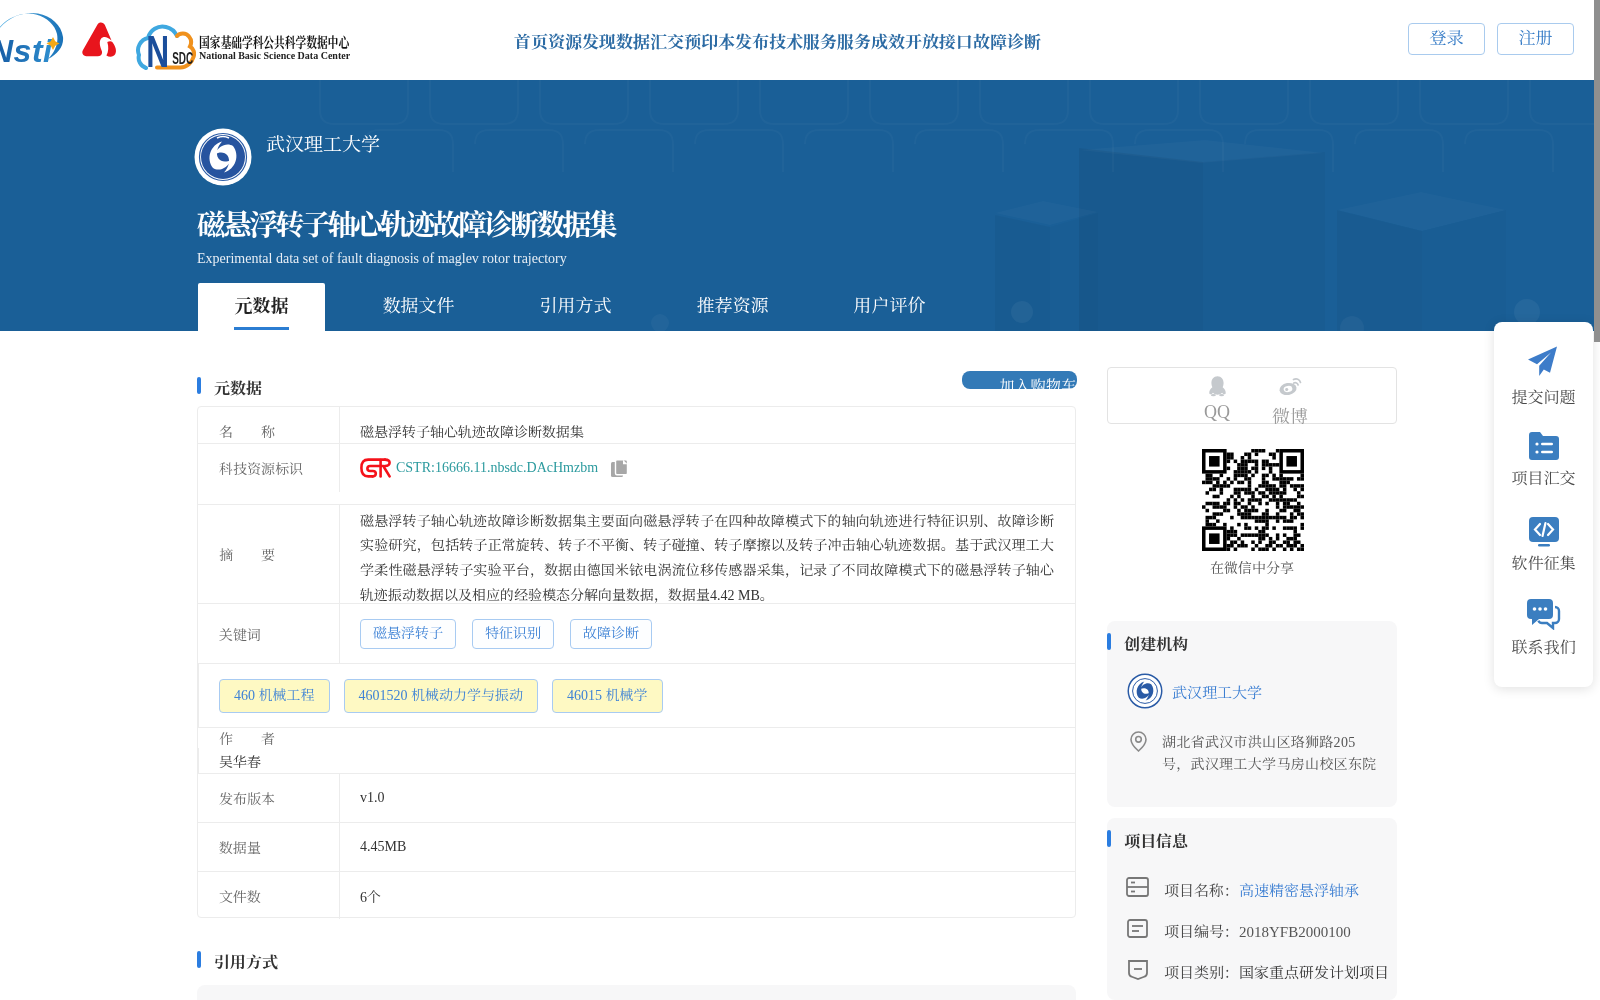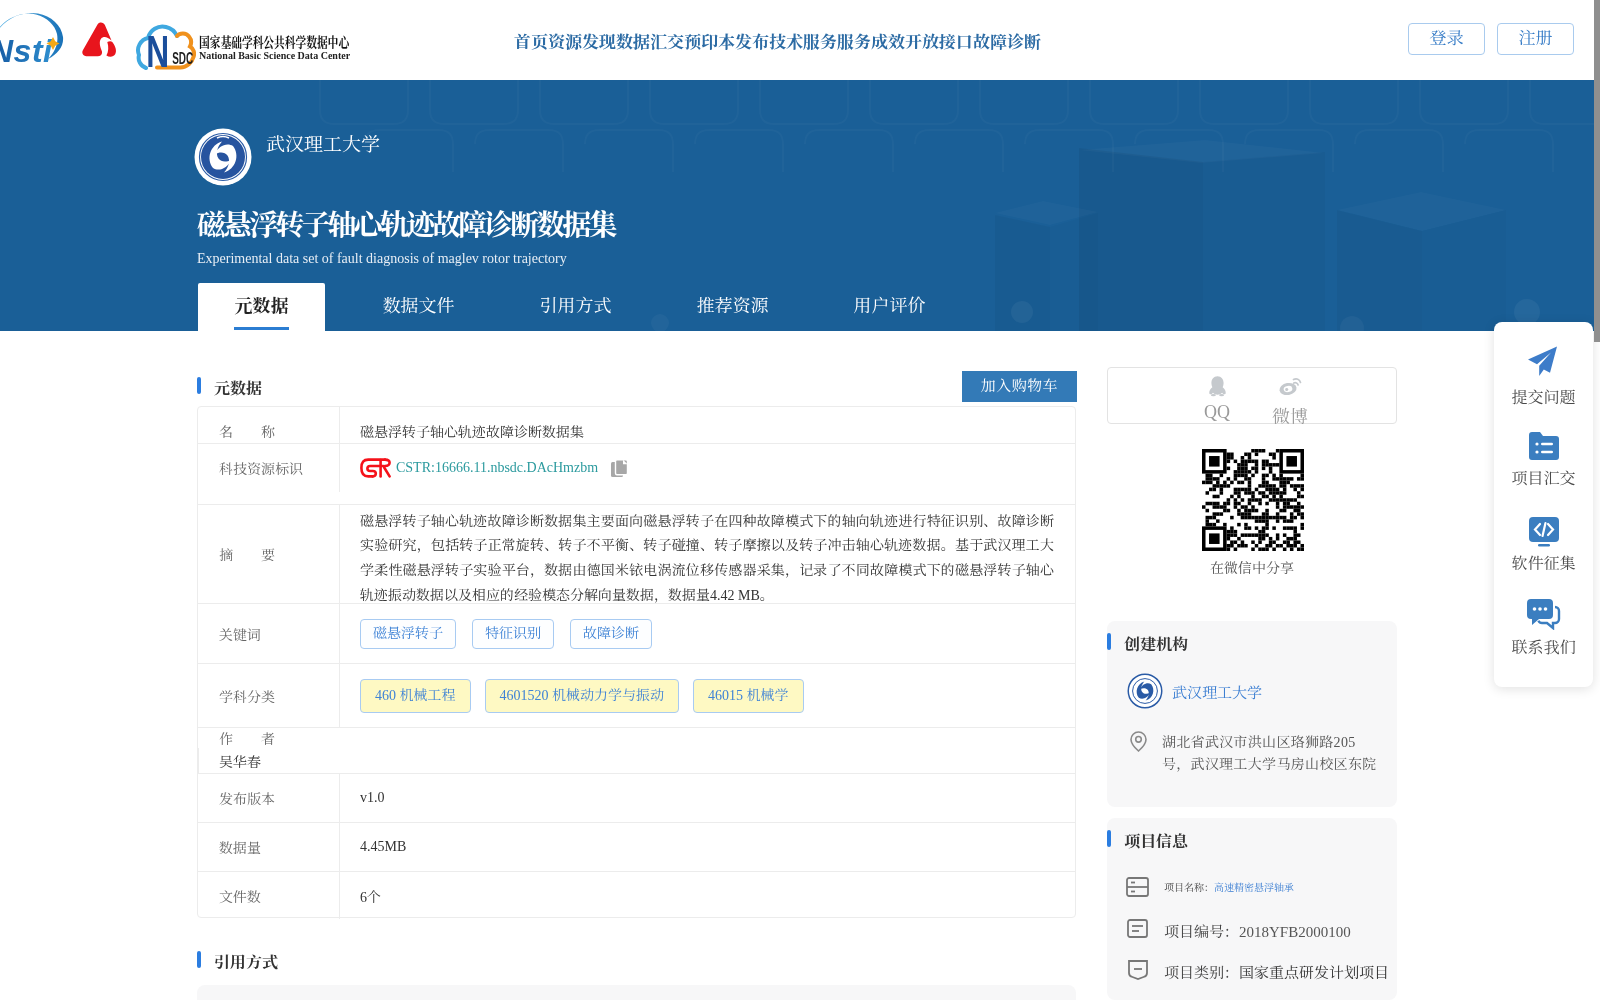--- a/index.html
+++ b/index.html
@@ -37,22 +37,22 @@
 #mtable{position:absolute;left:197px;top:406px;width:879px;height:512px;
  border:1px solid #ececec;border-radius:4px;background:#fff}
 .trow{position:absolute;left:0;width:877px;border-top:1px solid #ececec;display:flex}
 .trow.first{border-top:none}
 .tlabel{width:141px;color:#666;font-size:14px;padding-left:21px;display:flex;align-items:center;flex:none}
 .tval{border-left:1px solid #ececec;flex:1;color:#333;font-size:14px;padding-left:20px;display:flex;align-items:center}
 .kwtag{display:inline-block;height:30px;line-height:28px;padding:0 12px;border:1px solid #a8cbf2;border-radius:4px;
  color:#3f83d6;font-size:14px;margin-right:16px;background:#fdfeff}
 .sjtag{display:inline-block;height:34px;line-height:32px;padding:0 14px;border:1px solid #a8cbf2;border-radius:4px;
  color:#3f83d6;font-size:14px;margin-right:14px;background:#fef9c3}
-#cartbtn{position:absolute;left:962px;top:371px;width:115px;height:31px;background:#337ab7;border-radius:0;
- color:#fff;font-size:15px;text-align:center;line-height:31px;letter-spacing:0.5px}
+#cartbtn{position:absolute;left:962px;top:371px;width:115px;height:18px;background:#337ab7;border-radius:8px;
+ color:#fff;font-size:15px;text-align:right;line-height:31px;letter-spacing:0.5px}
 
 
 #sharebox{position:absolute;left:1107px;top:367px;width:290px;height:57px;border:1px solid #e3e3e3;border-radius:4px}
 .shitem{position:absolute;top:7px;width:60px;text-align:center;color:#9a9a9a;font-size:18px}
 #qrcode{position:absolute;left:1202px;top:449px}
 #qrcap{position:absolute;left:1107px;top:557px;width:290px;text-align:center;font-size:14px;color:#555}
 .sidebox{position:absolute;left:1107px;width:290px;background:#f7f7f8;border-radius:8px}
 
 
 #float{position:absolute;left:1494px;top:322px;width:99px;height:365px;background:#fff;border-radius:8px;
@@ -219,21 +219,20 @@
       </div>
       <div class="trow" style="top: 196px; height: 60px;">
         <div class="tlabel">关键词</div>
         <div class="tval">
           <span class="kwtag">磁悬浮转子</span>
           <span class="kwtag">特征识别</span>
           <span class="kwtag">故障诊断</span>
         </div>
       </div>
       <div class="trow" style="top: 256px; height: 64px;">
-        <div class="tlabel">学科分类</div>
         <div class="tval">
           <span class="sjtag">460 机械工程</span>
           <span class="sjtag">4601520 机械动力学与振动</span>
           <span class="sjtag">46015 机械学</span>
         </div>
       </div>
       <div class="trow" style="top: 320px; height: 46px; flex-direction: column;">
         <div class="tlabel">作  者</div>
         <div class="tval">吴华春</div>
       </div>
@@ -660,21 +659,21 @@
       <div class="sbar"></div>
       <div class="stxt">项目信息</div>
     </div>
   </div>
   <svg class="abs" style="left:1126px;top:877px" width="23" height="20" viewBox="0 0 23 20" fill="none" stroke="#777" stroke-width="1.8">
     <rect x="1" y="1" width="21" height="18" rx="2"></rect>
     <line x1="1" y1="10" x2="22" y2="10"></line>
     <line x1="5" y1="5.5" x2="9" y2="5.5"></line>
     <line x1="5" y1="14.5" x2="9" y2="14.5"></line>
   </svg>
-  <div class="abs" style="left:1164px;top:879px;font-size:10px;color:#444">项目名称：<span style="color:#3b7ed2">高速精密悬浮轴承</span></div>
+  <div class="abs" style="left:1164px;top:879px;font-size:15px;color:#444">项目名称：<span style="color:#3b7ed2">高速精密悬浮轴承</span></div>
   <svg class="abs" style="left:1127px;top:919px" width="21" height="19" viewBox="0 0 21 19" fill="none" stroke="#777" stroke-width="1.8">
     <rect x="1" y="1" width="19" height="17" rx="2"></rect>
     <line x1="5" y1="7" x2="16" y2="7"></line>
     <line x1="5" y1="12" x2="12" y2="12"></line>
   </svg>
   <div class="abs" style="left:1164px;top:920px;font-size:15px;color:#444">项目编号：<span style="color:#555">2018YFB2000100</span></div>
   <svg class="abs" style="left:1128px;top:960px" width="20" height="20" viewBox="0 0 20 20" fill="none" stroke="#777" stroke-width="1.8">
     <path d="M1 1 h18 v12 c0 2 -1.5 3.5 -3.5 4 L10 19 L4.5 17 C2.5 16.5 1 15 1 13 Z"></path>
     <line x1="6" y1="9" x2="14" y2="9"></line>
   </svg>

